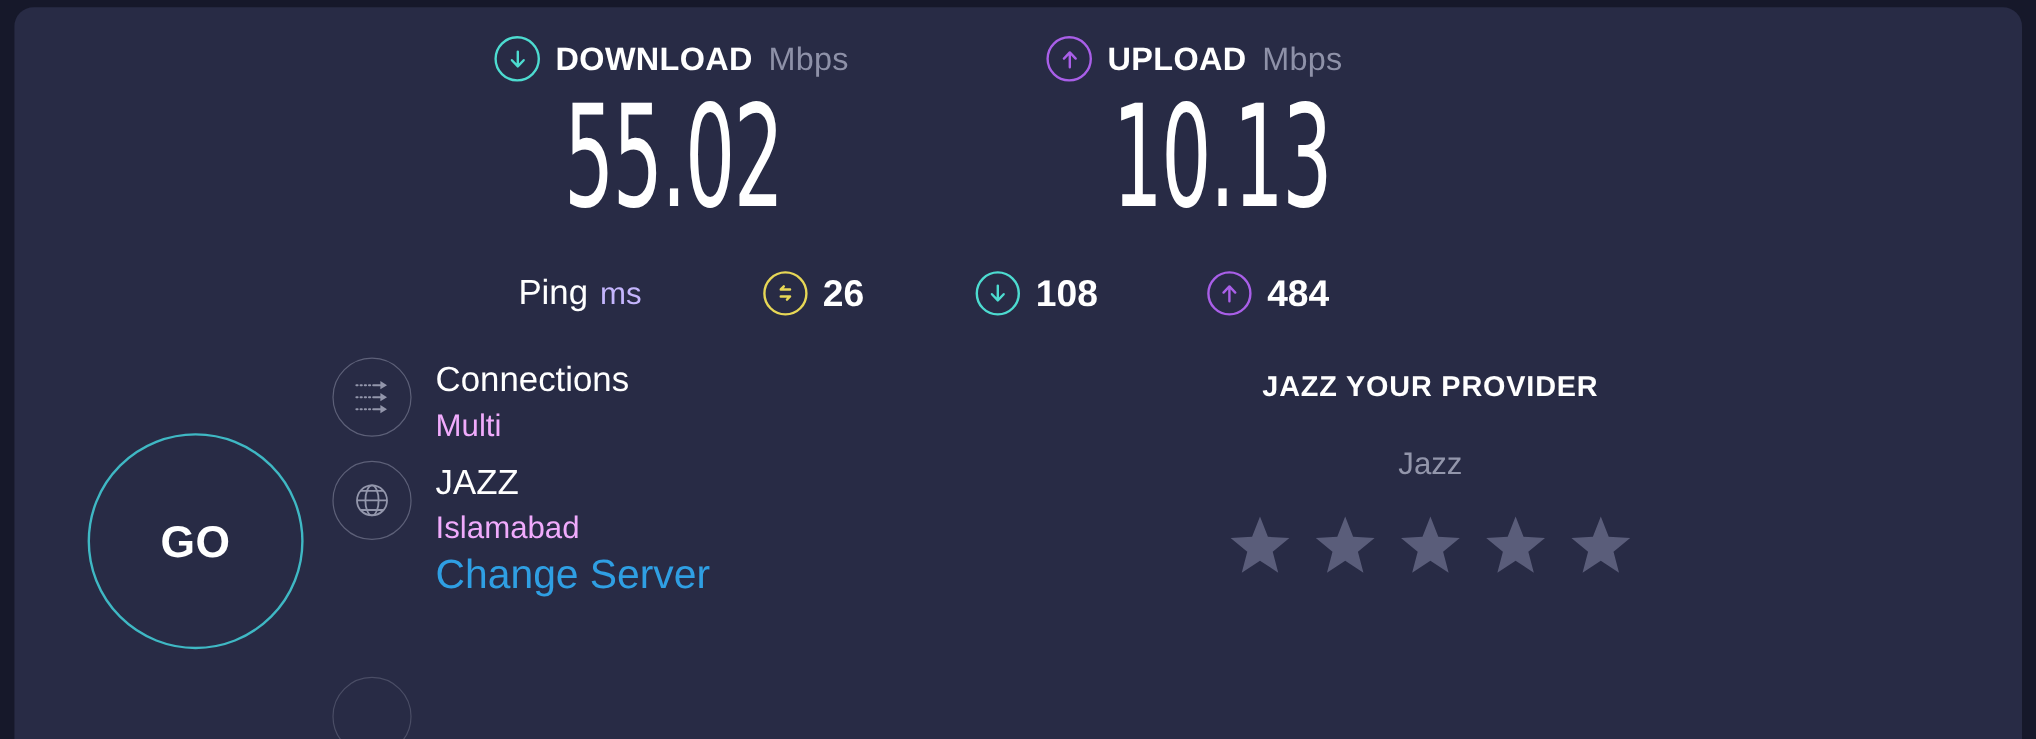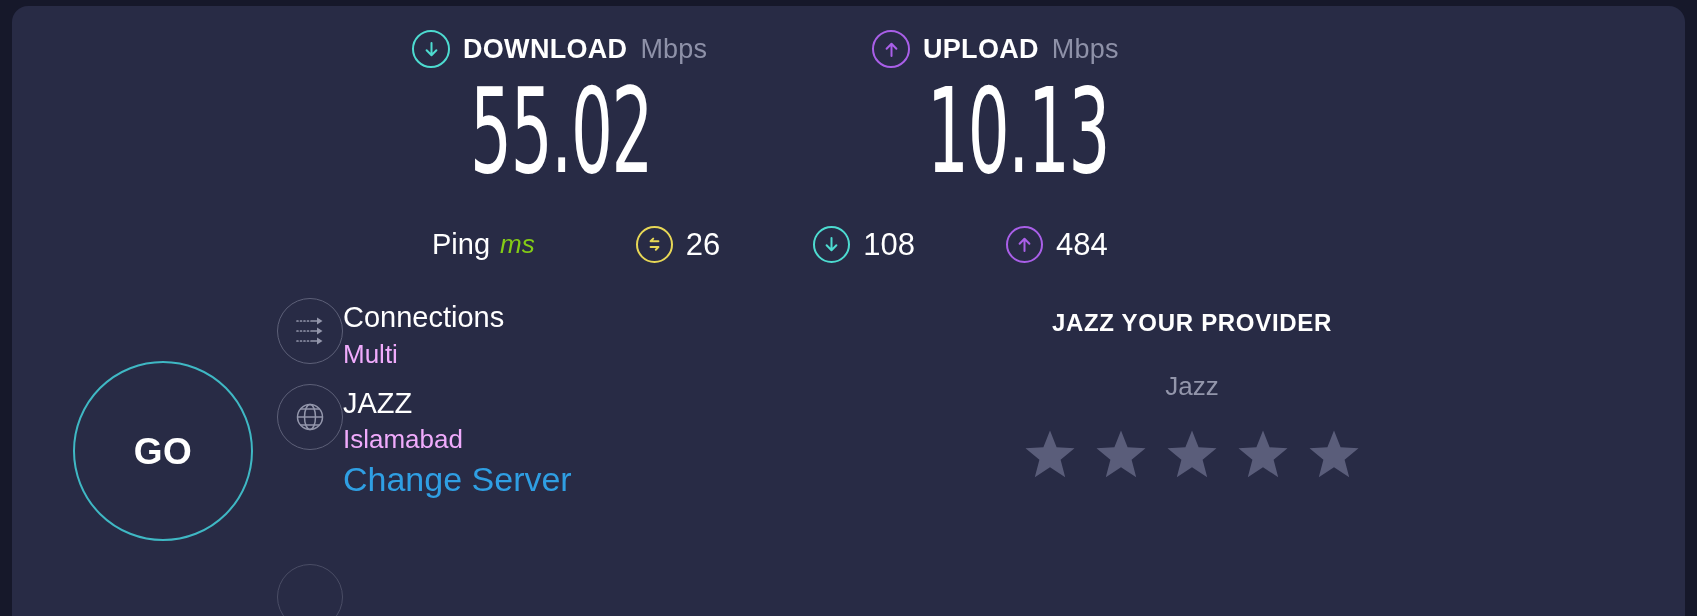--- a/index.html
+++ b/index.html
@@ -105,24 +105,23 @@
   }
   .ping-title {
     font-size: 29px;
     font-weight: 400;
     color: #ffffff;
     line-height: 1;
   }
   .ping-unit {
     font-size: 26px;
     font-weight: 400;
-    color: #84cc16;
+    color: #c4b5fd;
     margin-left: 10px;
     line-height: 1;
-    font-style: italic;
   }
   .ping-item {
     display: flex;
     align-items: center;
     gap: 13px;
   }
   .ping-item.idle { margin-left: 101px; }
   .ping-item.dl   { margin-left: 93px; }
   .ping-item.ul   { margin-left: 91px; }
   .ping-ring {
@@ -132,21 +131,21 @@
     border: 2.5px solid #e7d756;
     display: flex;
     align-items: center;
     justify-content: center;
     flex: 0 0 auto;
   }
   .ping-ring.dl { border-color: #4ddbd0; }
   .ping-ring.ul { border-color: #a95fe8; }
   .ping-num {
     font-size: 31px;
-    font-weight: 400;
+    font-weight: 700;
     color: #ffffff;
     line-height: 1;
   }
 
   
   .go-button {
     position: absolute;
     left: 61px;
     top: 355px;
     width: 176px;
@@ -182,20 +181,21 @@
     height: 64px;
     border-radius: 50%;
     border: 1.5px solid #5d6078;
     display: flex;
     align-items: center;
     justify-content: center;
     flex: 0 0 auto;
     margin-top: 2px;
   }
   .info-text {
+    margin-left: 20px;
     padding-top: 2px;
   }
   .info-title {
     font-size: 29px;
     font-weight: 400;
     color: #ffffff;
     line-height: 1.33;
   }
   .info-sub {
     font-size: 26px;

